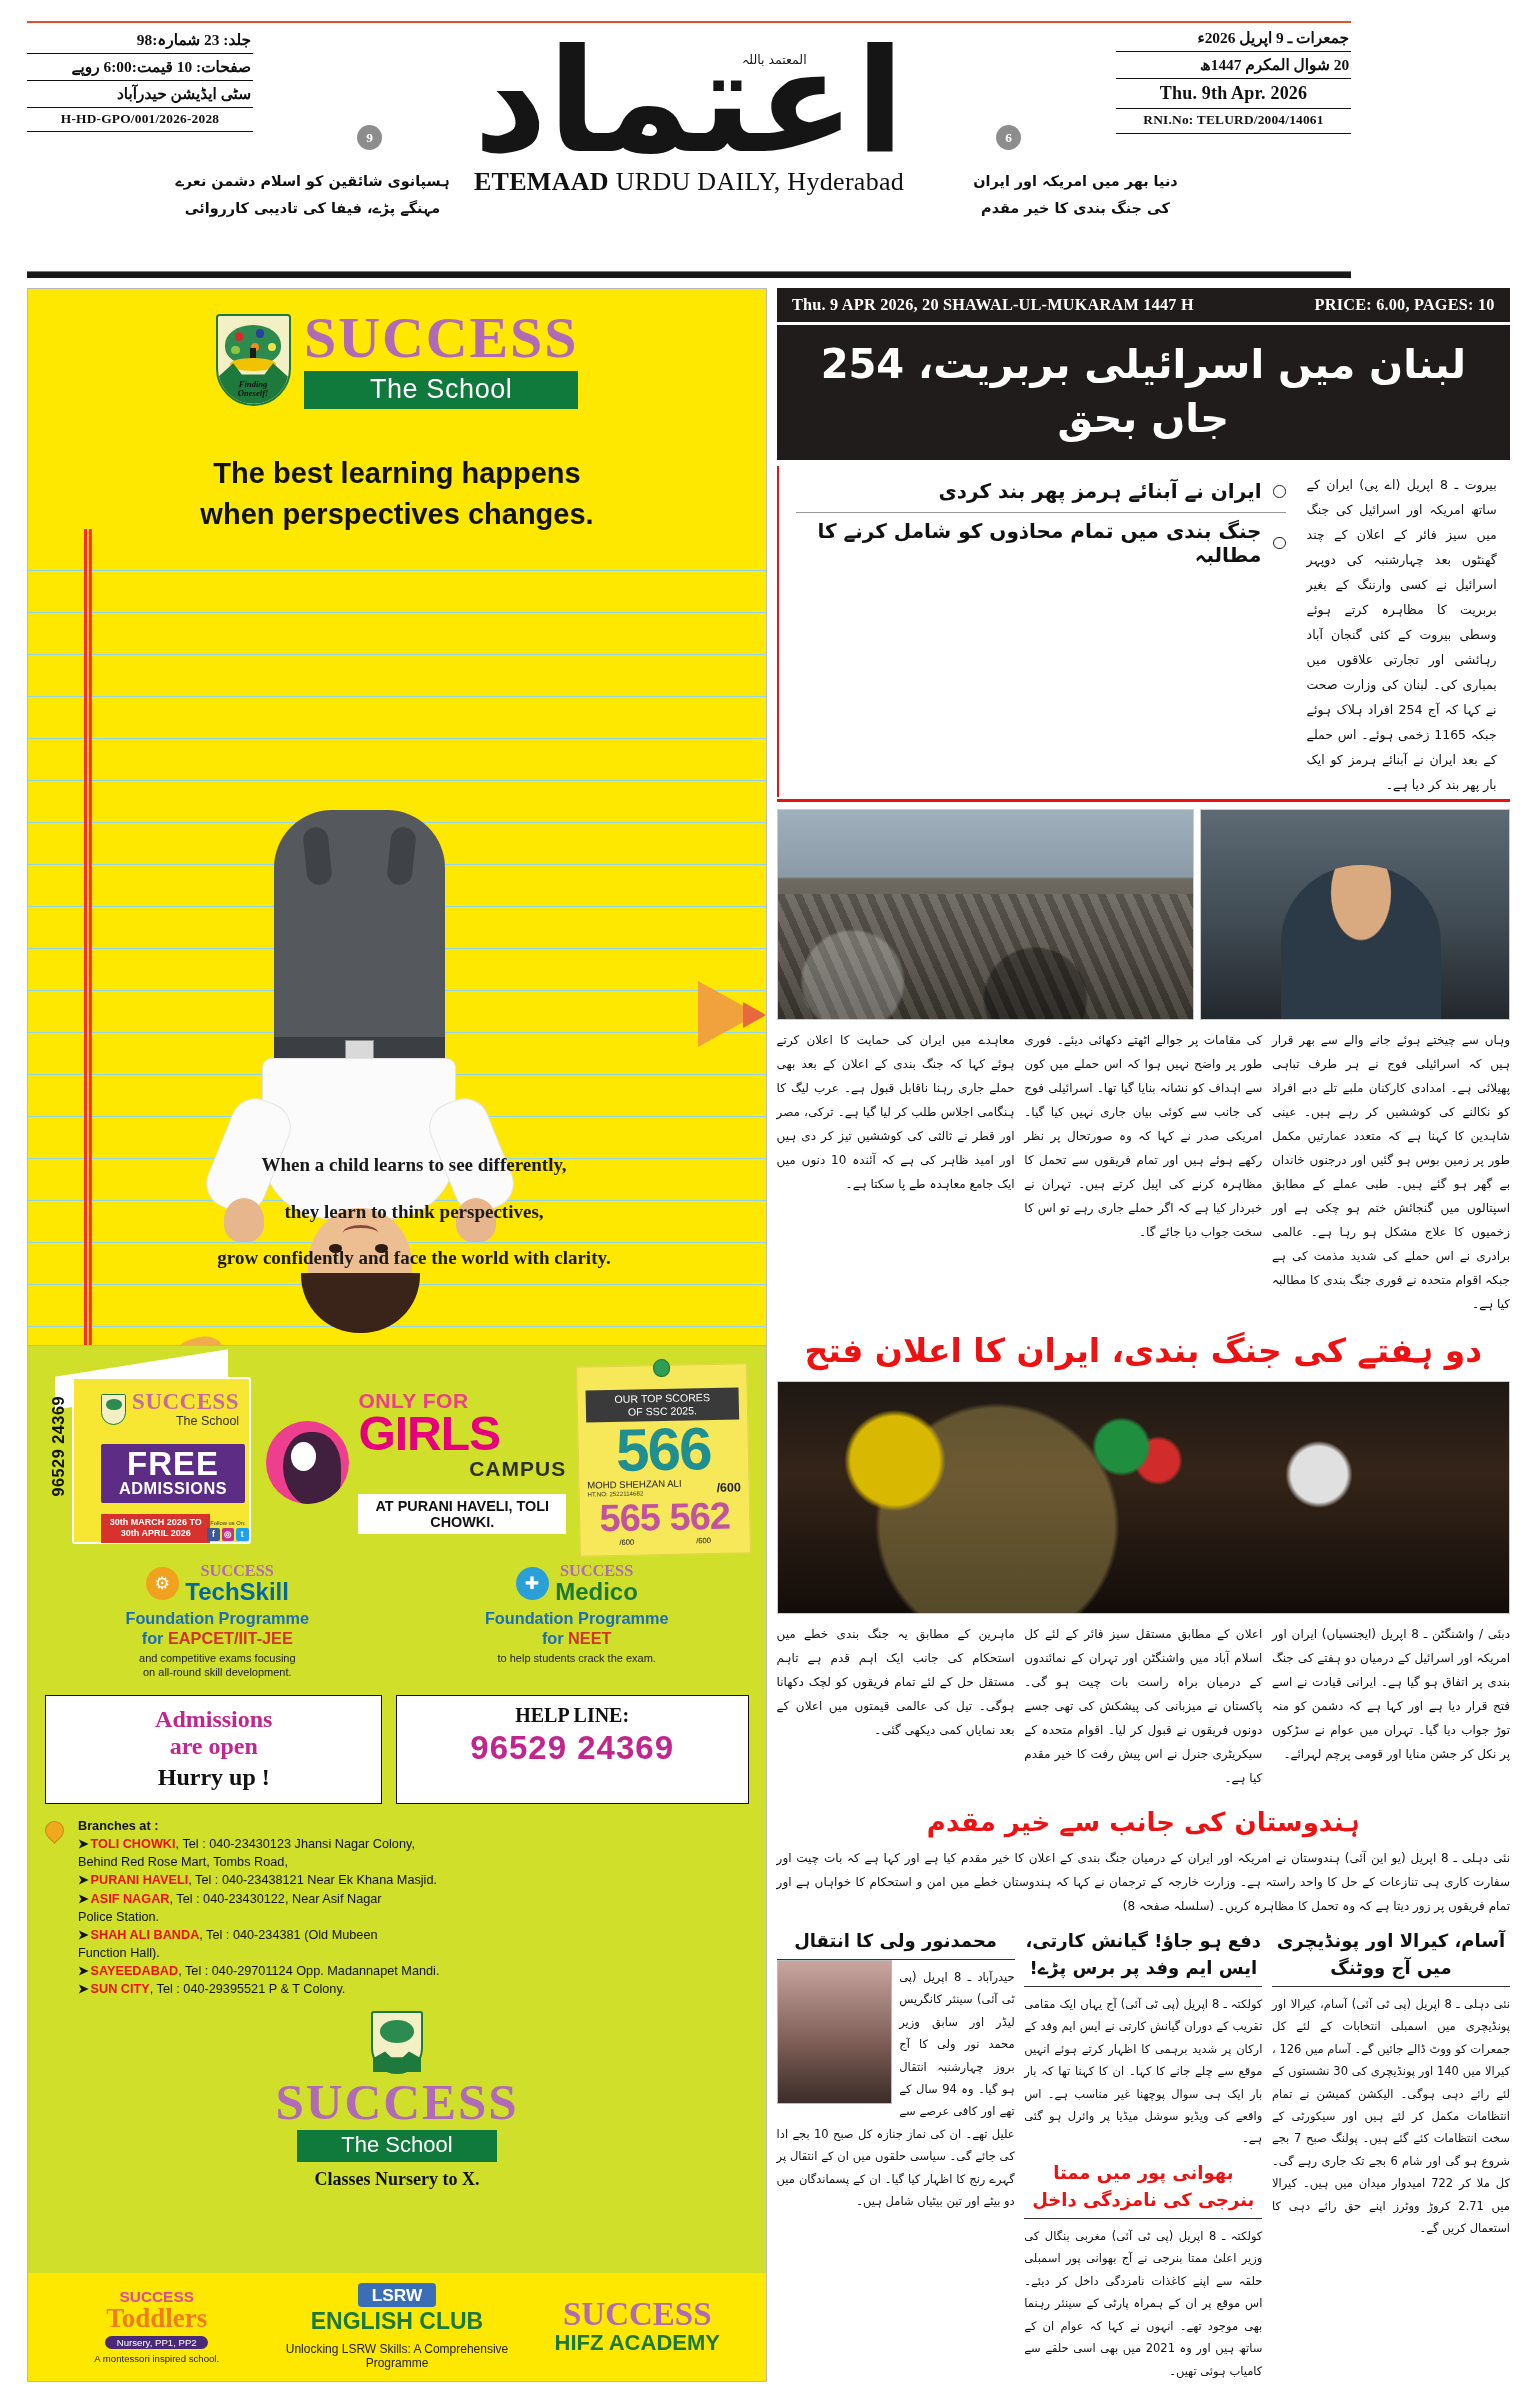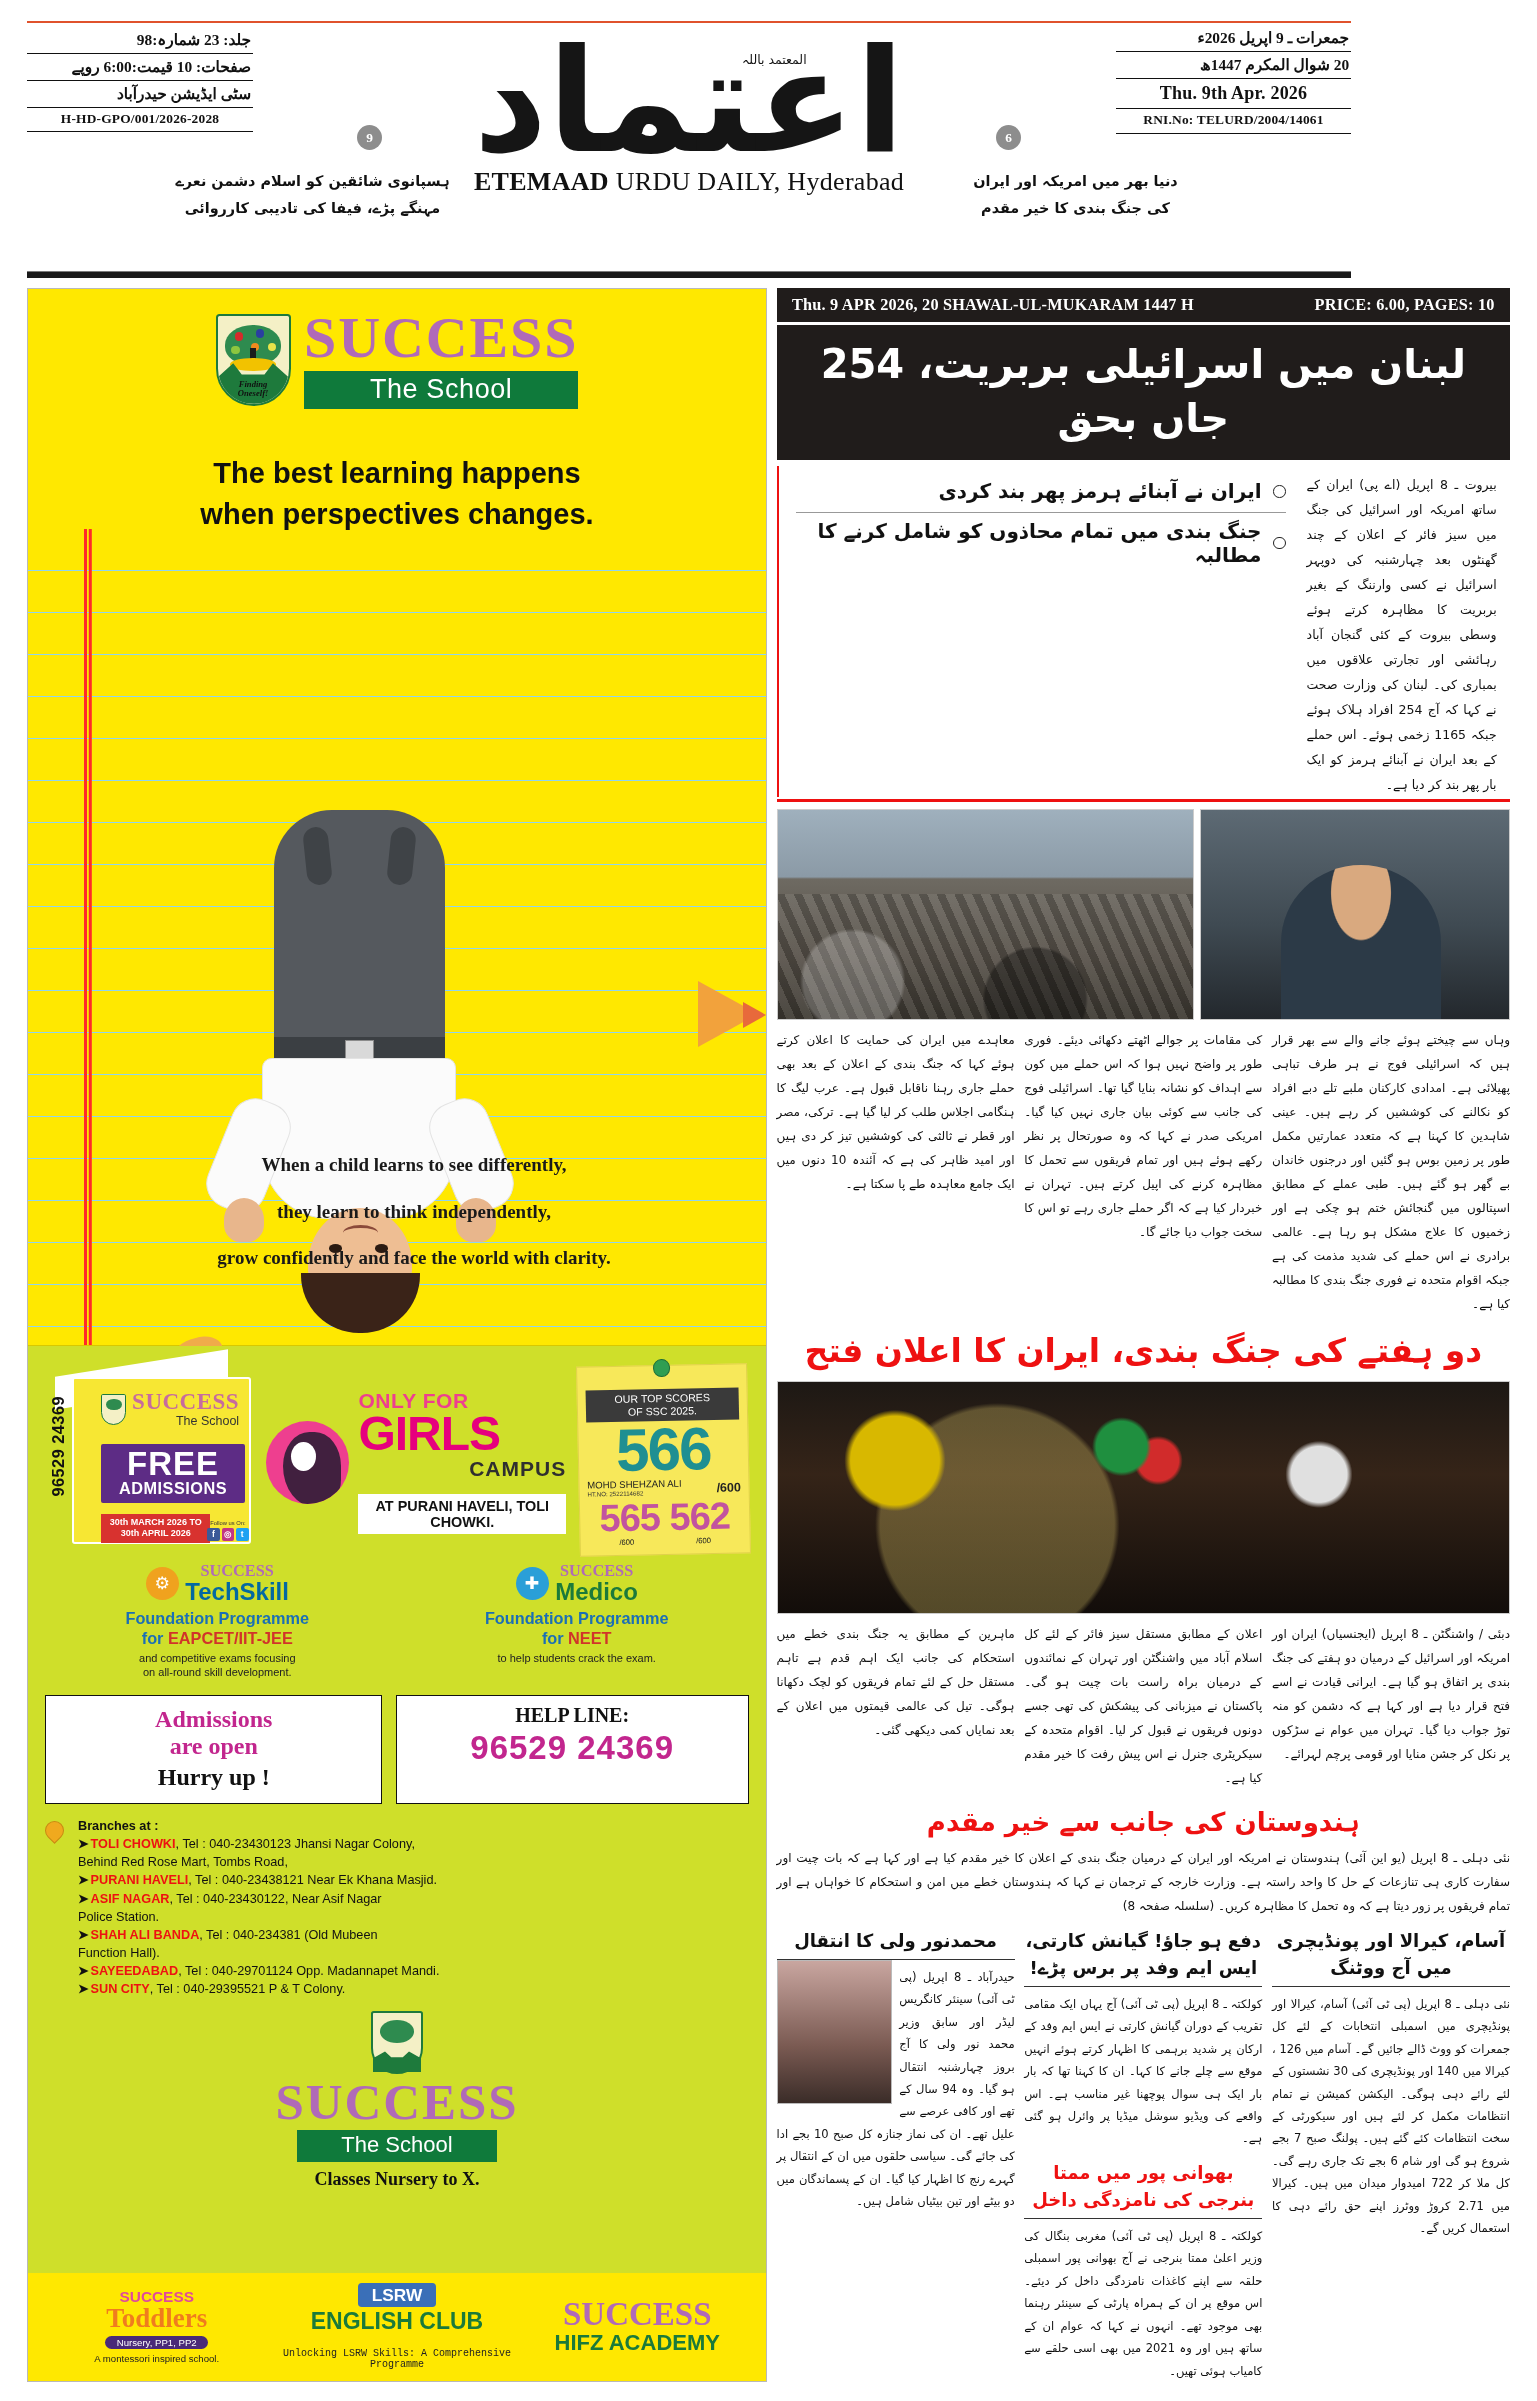--- a/index.html
+++ b/index.html
@@ -569,22 +569,22 @@
   .st-lsrw .l1 {
     display: inline-block; background: #3a6fb8; color: #fff;
     font-family: "Liberation Sans", sans-serif; font-weight: 700;
     font-size: 17.3px; padding: 1.9px 13.4px; border-radius: 3.8px;
   }
   .st-lsrw .l2 {
     font-family: "Liberation Sans", sans-serif; font-weight: 700;
     font-size: 23px; color: #1b7a3a; line-height: 1.05; margin-top: 1.9px;
   }
   .st-lsrw .l3 {
-    font-family: Liberation Mono, monospace; font-size: 10px;
-    color: #222; margin-top: 14px;
+    font-family: Liberation Sans, sans-serif; font-size: 12px;
+    color: #222; margin-top: 8px;
   }
   .st-hifz .h1 {
     font-family: "Liberation Serif", serif; font-weight: 700;
     font-size: 33px; color: #b06ab8; line-height: 1;
   }
   .st-hifz .h2 {
     font-family: "Liberation Sans", sans-serif; font-weight: 700;
     font-size: 22px; color: #1b7a3a; line-height: 1.1;
   }
 
@@ -829,21 +829,21 @@
           <div class="c-eye eye-l" data-interactable="false"></div>
           <div class="c-eye eye-r" data-interactable="false"></div>
           <div class="c-hair" data-interactable="false"></div>
         </div>
         <div class="pencil" data-interactable="false"></div>
         <div class="pencil-tip" data-interactable="false"></div>
         <div class="shaving" data-interactable="false"></div>
 
         <div class="ad-lines" data-interactable="false">
           <div data-interactable="false">When a child learns to see differently,</div>
-          <div data-interactable="false">they learn to think independently,</div>
+          <div data-interactable="false">they learn to think perspectives,</div>
           <div data-interactable="false">grow confidently and face the world with clarity.</div>
         </div>
       </div>
     </div>
 
     <div class="ad-green" data-interactable="false">
       <div class="green-row1" data-interactable="false">
 
         <div class="book" data-interactable="true">
           <div class="pages" data-interactable="false"></div>

